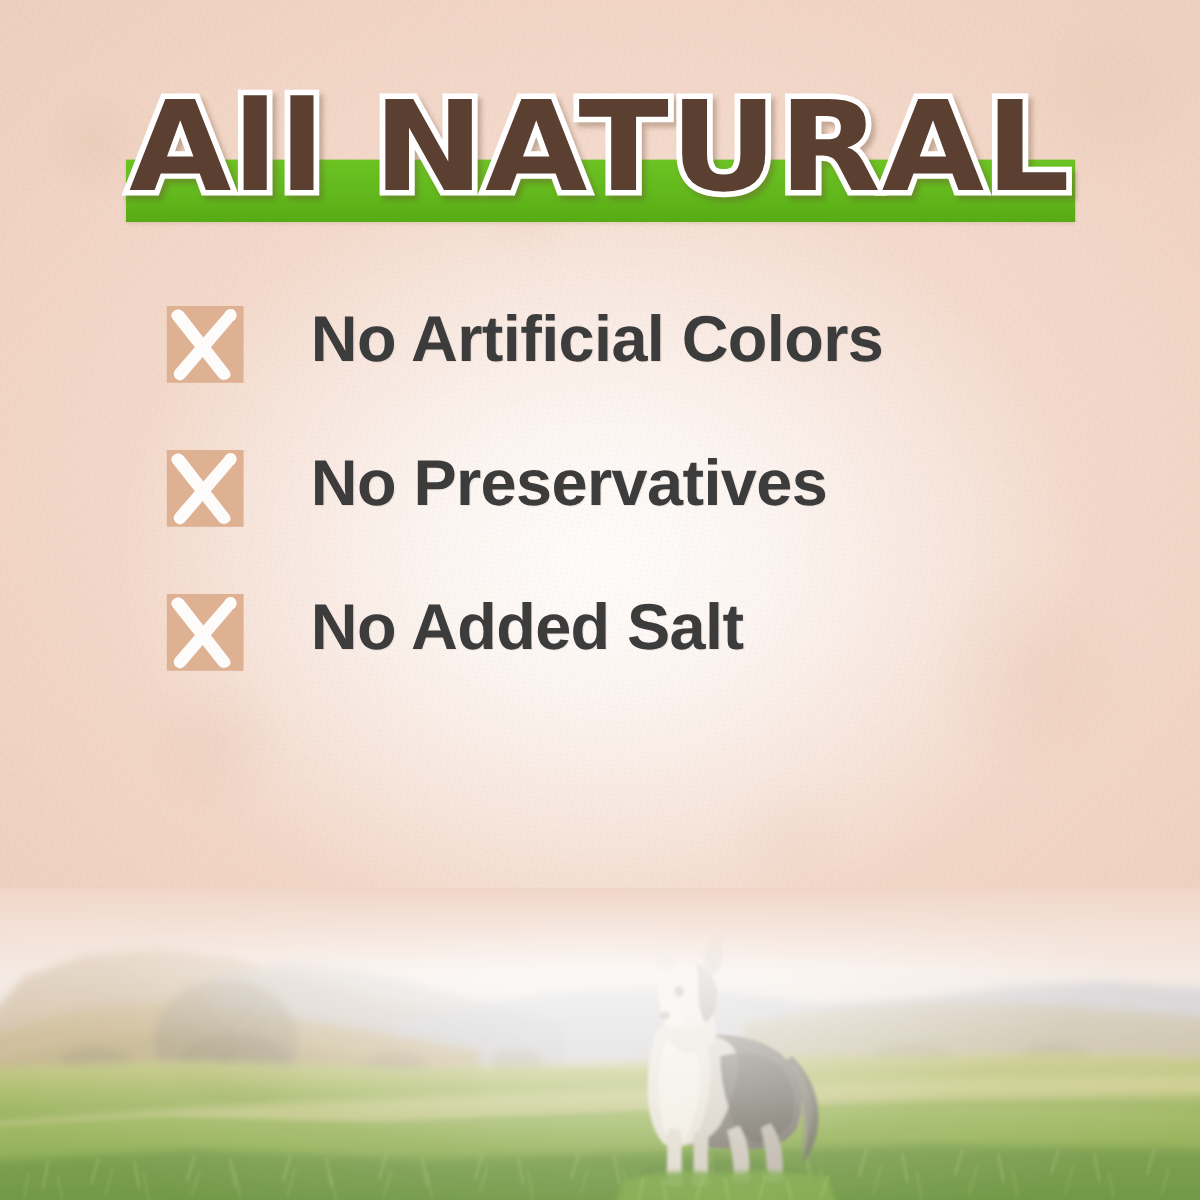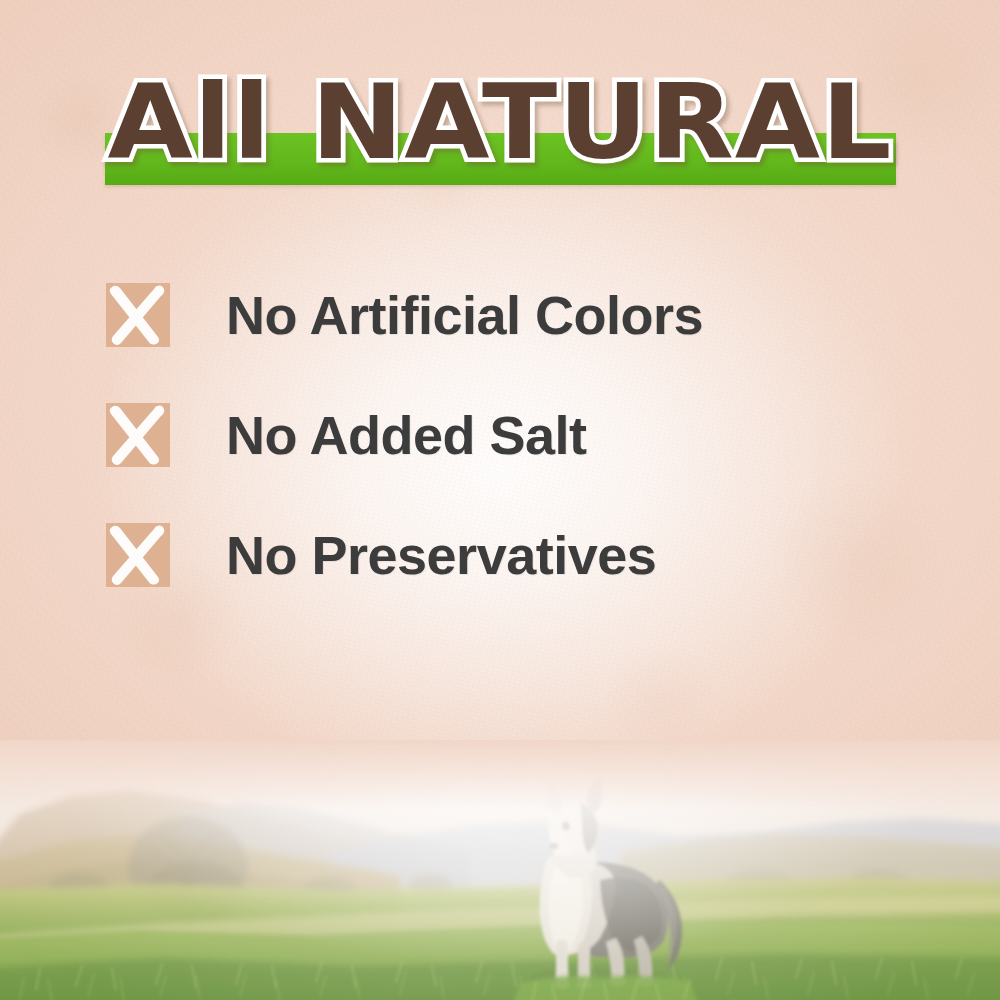--- a/index.html
+++ b/index.html
@@ -91,22 +91,23 @@
 
   
   .claims {
     position: absolute;
     left: 106px;
     top: 255px;
     width: 830px;
   }
   .claim-row {
     display: flex;
-    align-items: center;
+    align-items: flex-start;
     height: 120px;
+    margin-left: 33px;
   }
   .check-box {
     position: relative;
     width: 64px;
     height: 64px;
     flex: 0 0 64px;
     background: #dfb193;
   }
   .check-box svg {
     position: absolute;
@@ -181,31 +182,31 @@
     </div>
 
 
     <div class="claim-row">
       <div class="check-box">
         <svg viewBox="0 0 76 76" xmlns="http://www.w3.org/2000/svg" aria-hidden="true">
           <path d="M12 10 Q16 7 20 11 L58 60 Q61 65 56 67 Q51 69 48 64 L11 17 Q8 13 12 10 Z" fill="#fdfcfa"></path>
           <path d="M57 9 Q62 7 64 12 Q65 16 61 19 L21 66 Q17 70 13 66 Q10 62 14 58 L54 12 Q55 10 57 9 Z" fill="#fdfcfa"></path>
         </svg>
       </div>
-      <div class="claim-label">No Added Salt</div>
+      <div class="claim-label">No Preservatives</div>
     </div>
 
     <div class="claim-row">
       <div class="check-box">
         <svg viewBox="0 0 76 76" xmlns="http://www.w3.org/2000/svg" aria-hidden="true">
           <path d="M12 10 Q16 7 20 11 L58 60 Q61 65 56 67 Q51 69 48 64 L11 17 Q8 13 12 10 Z" fill="#fdfcfa"></path>
           <path d="M57 9 Q62 7 64 12 Q65 16 61 19 L21 66 Q17 70 13 66 Q10 62 14 58 L54 12 Q55 10 57 9 Z" fill="#fdfcfa"></path>
         </svg>
       </div>
-      <div class="claim-label">No Preservatives</div>
+      <div class="claim-label">No Added Salt</div>
     </div>
 
   </div>
 
   <div class="photo">
     <svg width="1000" height="260" viewBox="0 0 1000 260" xmlns="http://www.w3.org/2000/svg">
       <defs>
         <linearGradient id="skyGrad" x1="0" y1="0" x2="0" y2="1">
           <stop offset="0%" stop-color="#f0dcd2"></stop>
           <stop offset="60%" stop-color="#ece2d9"></stop>

